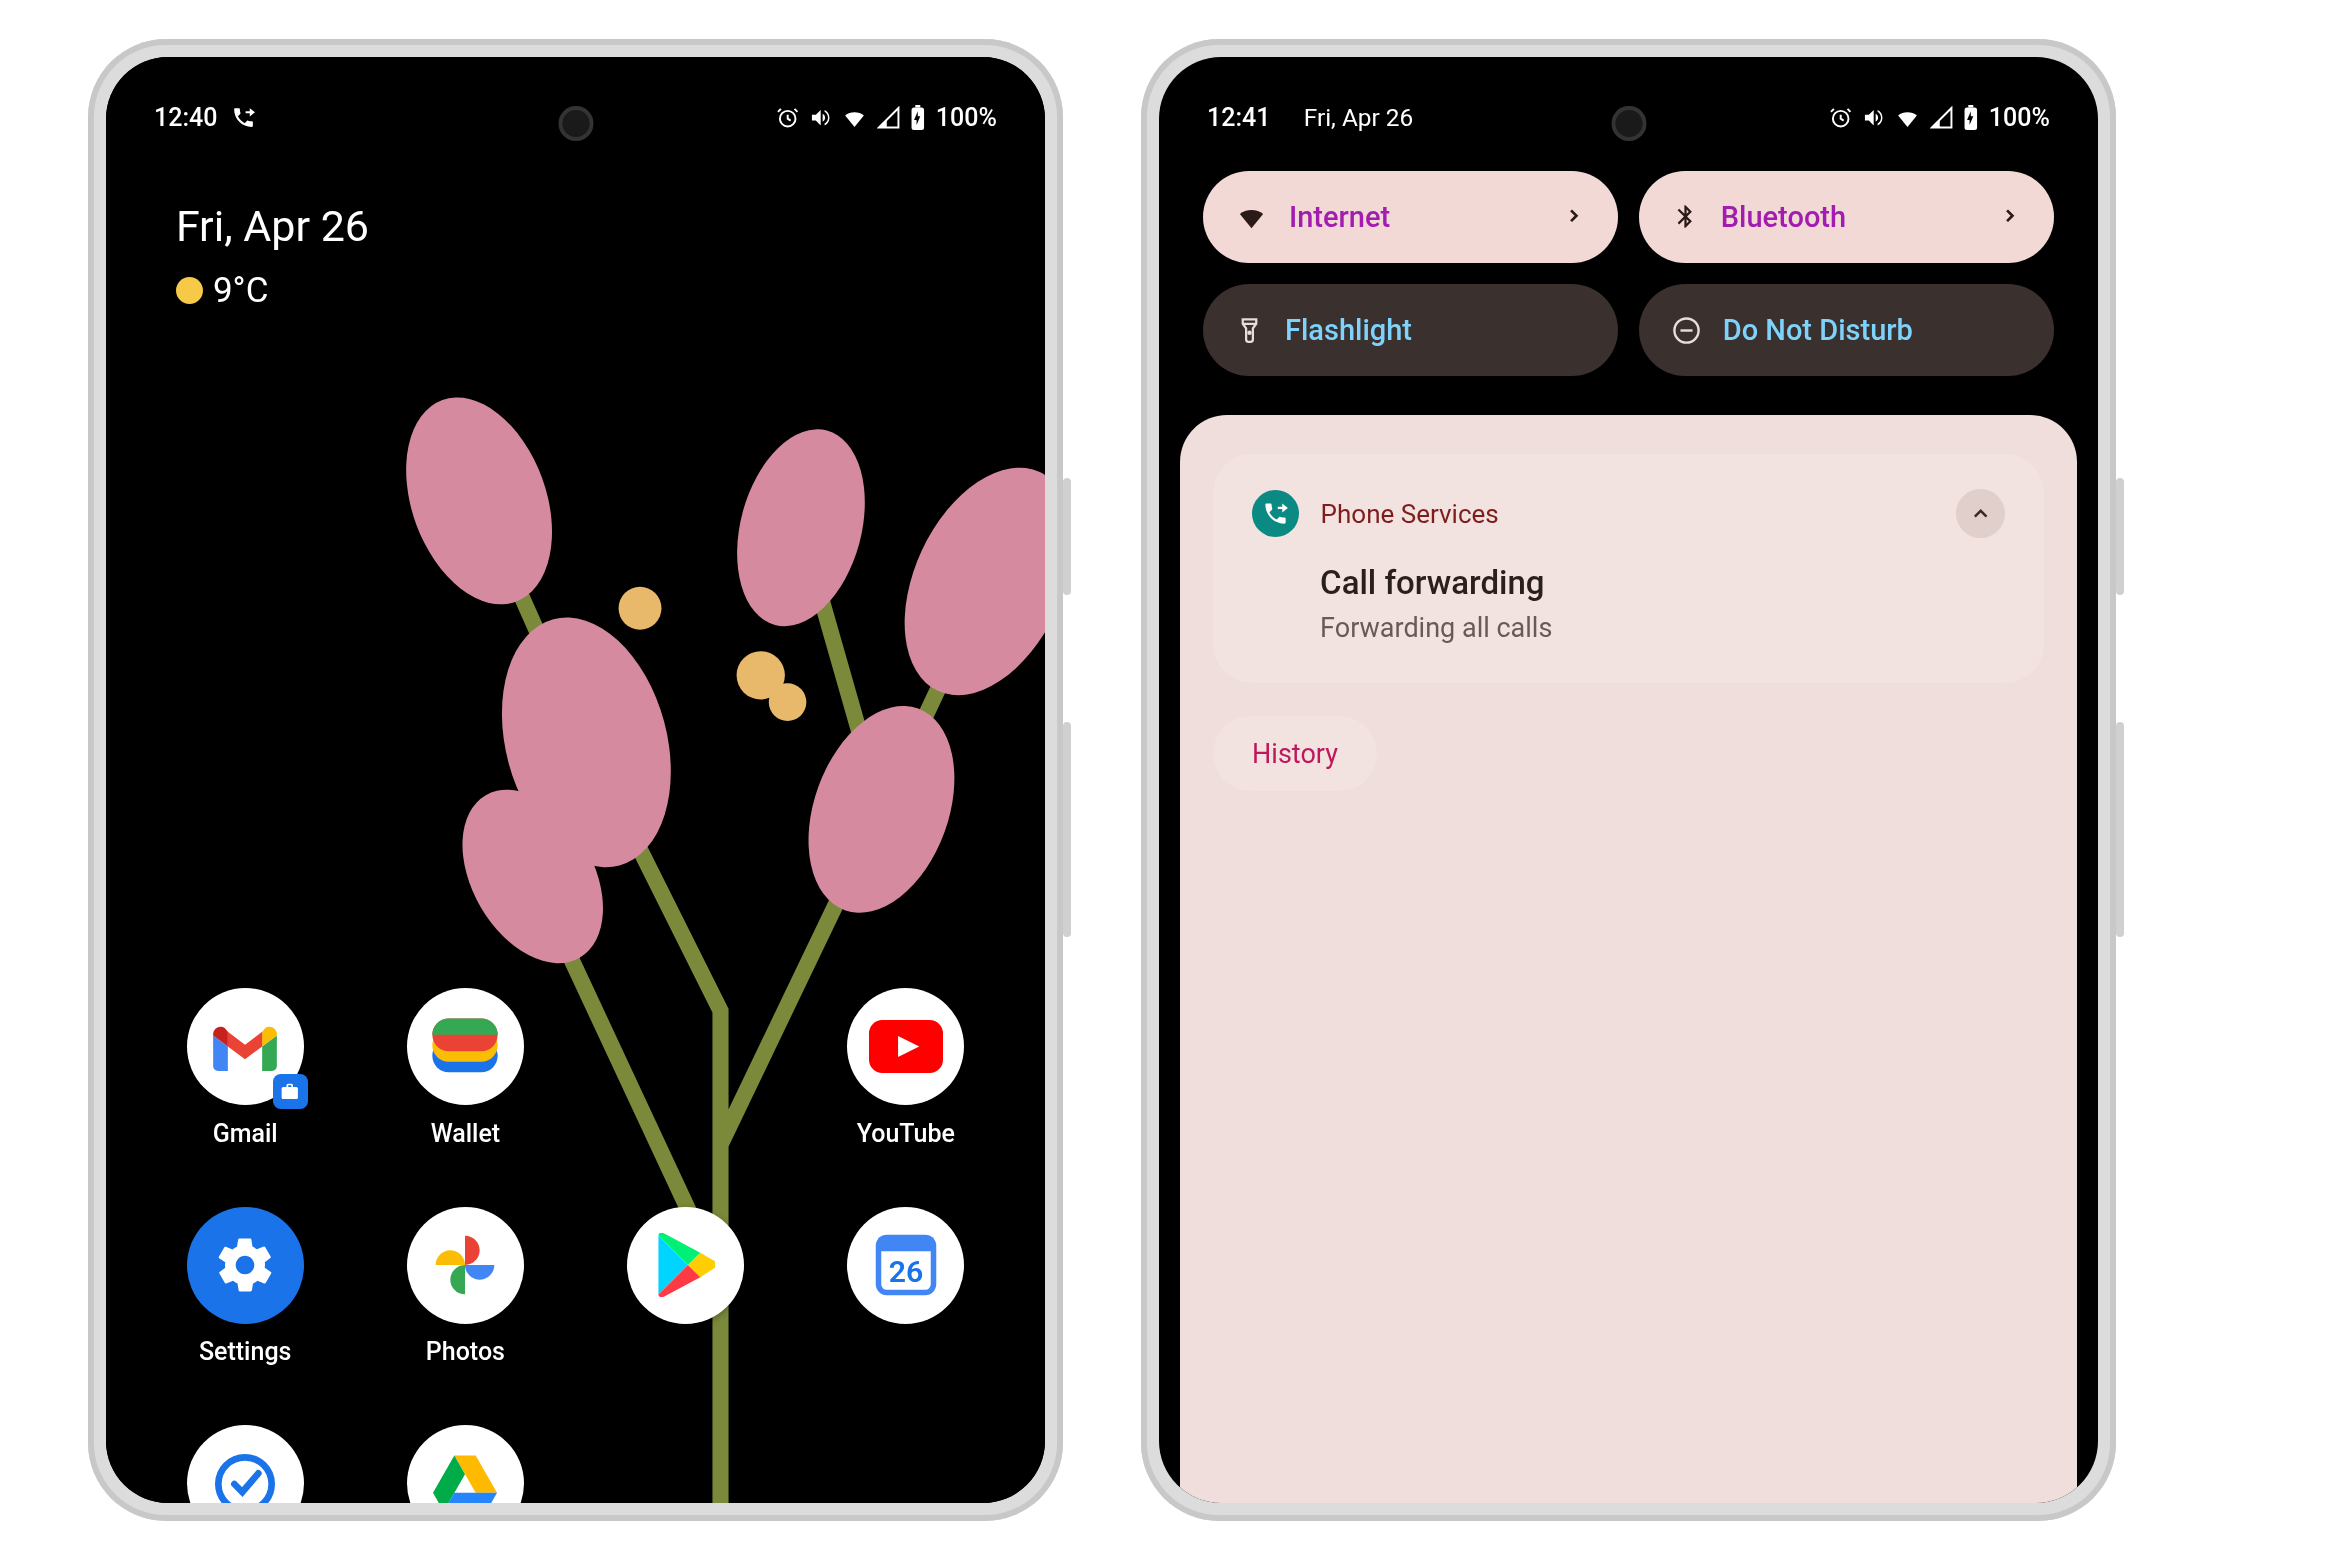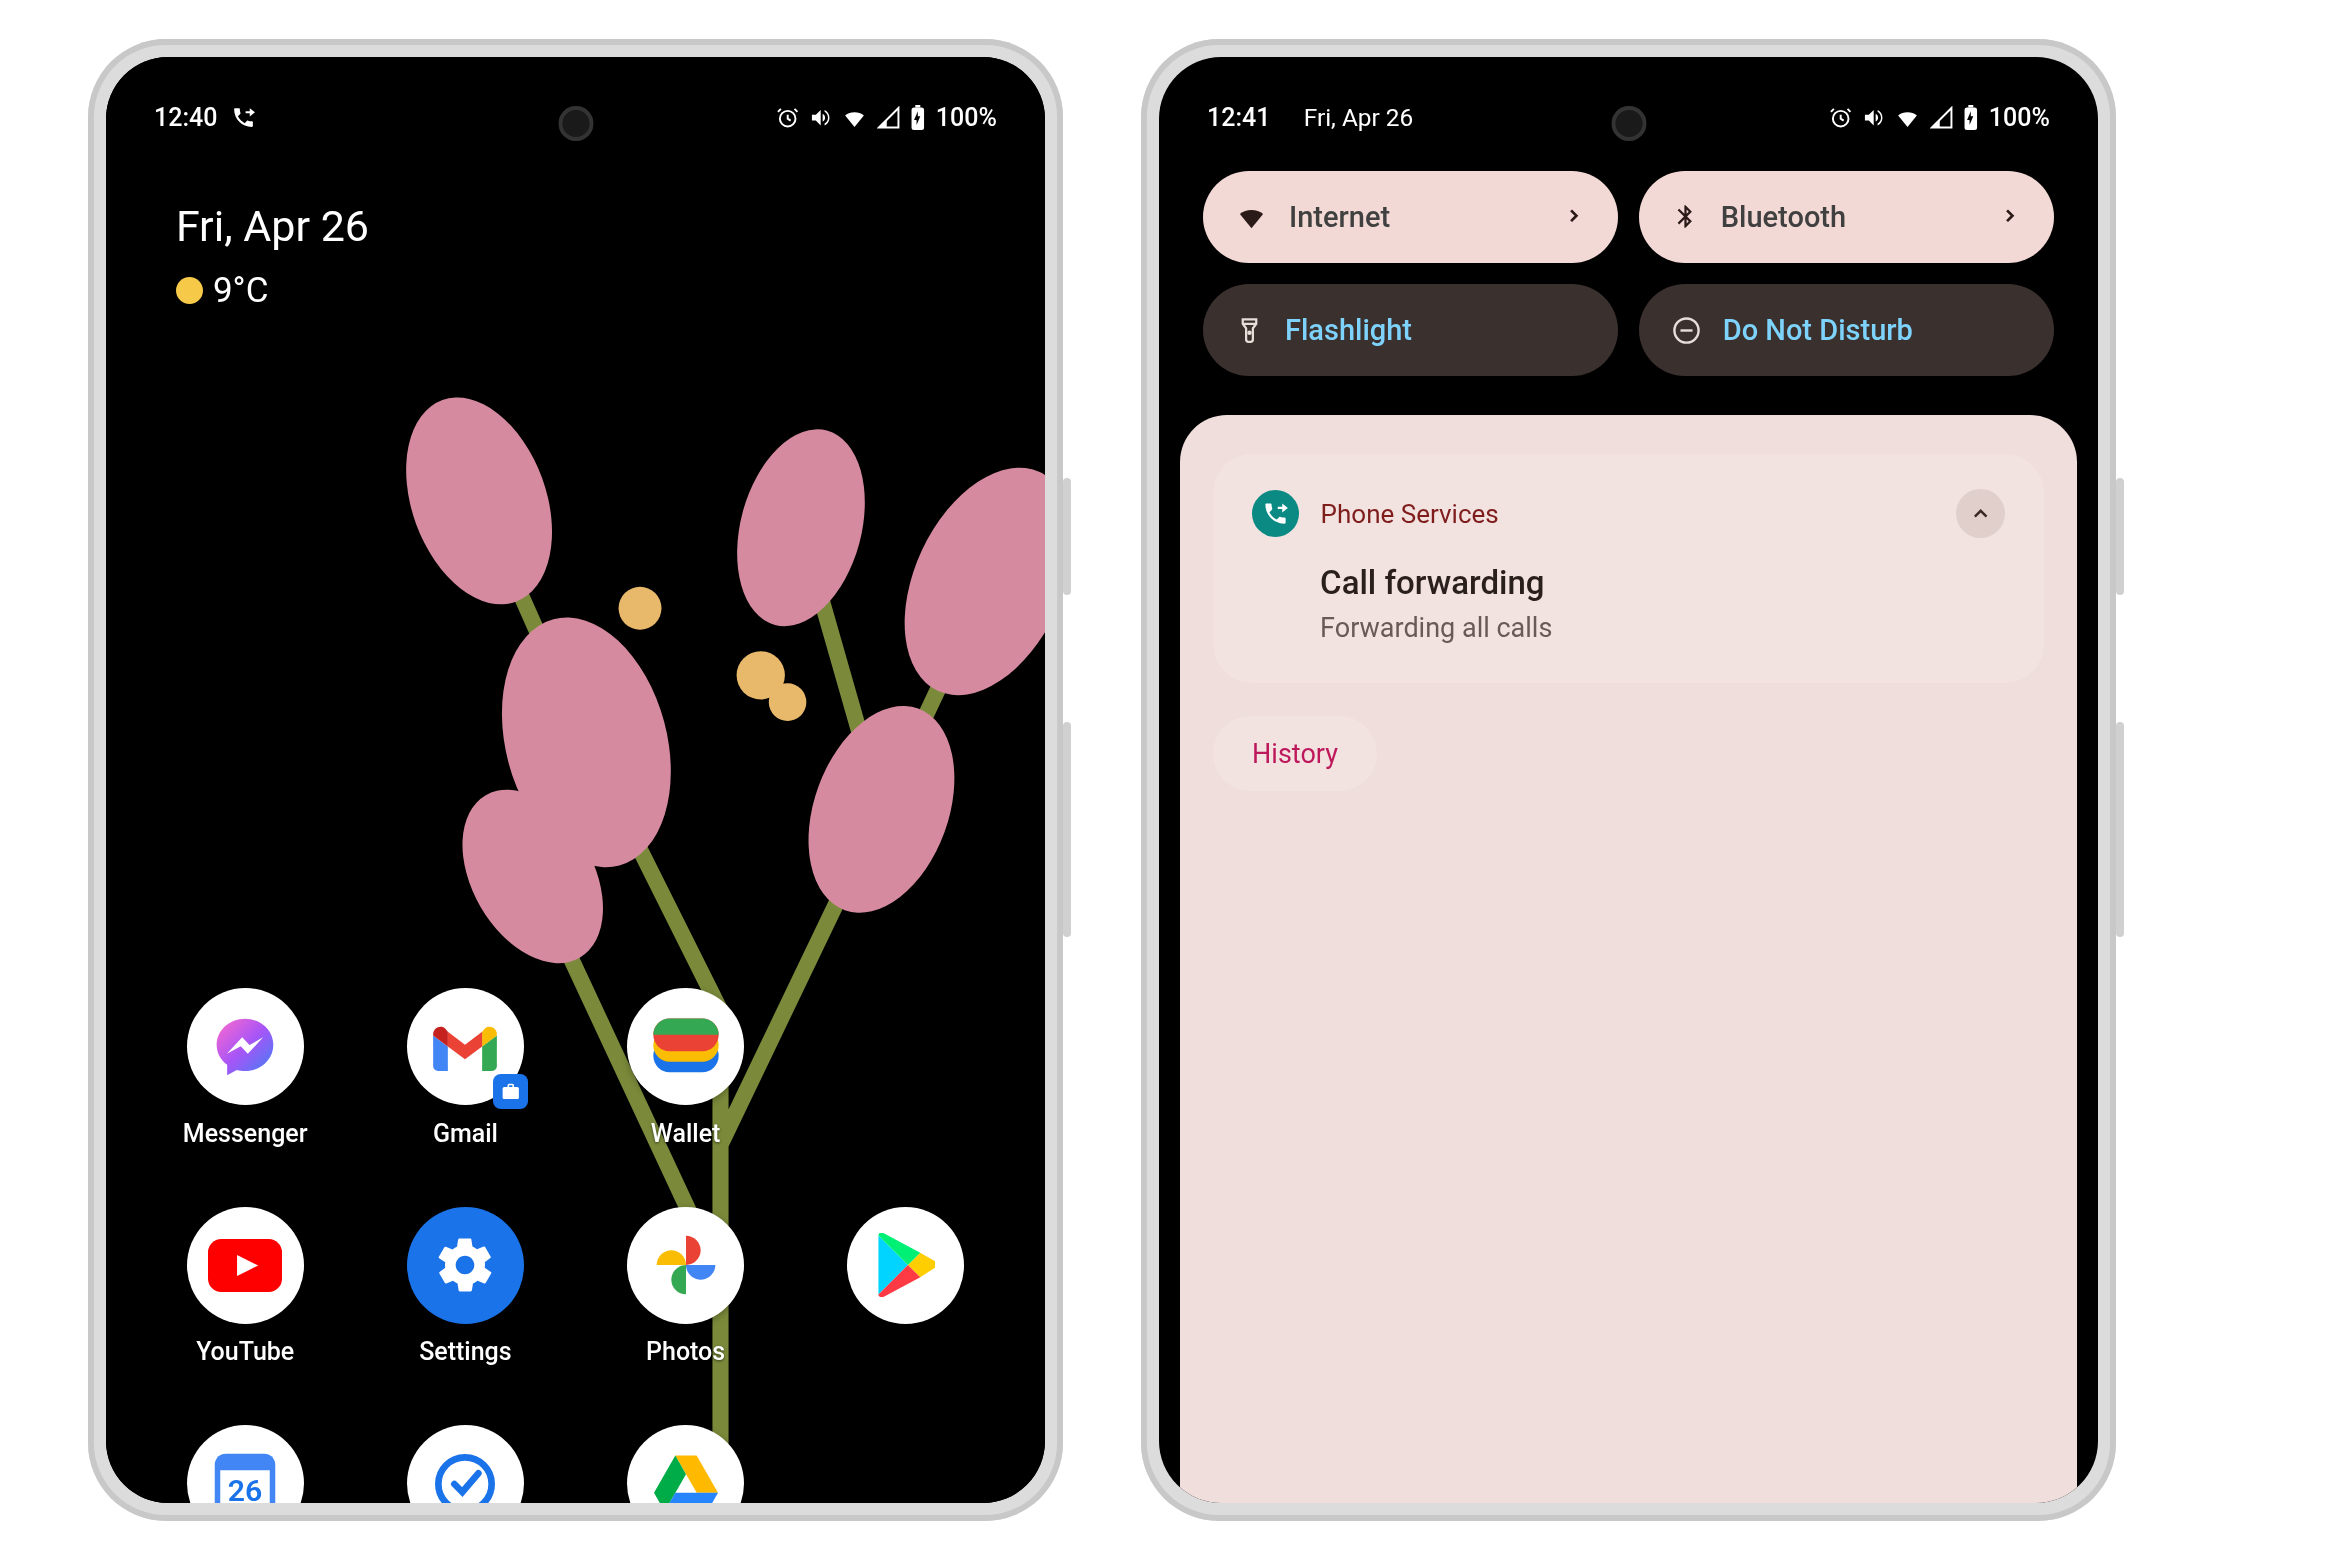--- a/index.html
+++ b/index.html
@@ -142,21 +142,21 @@
   .qs-tile {
     display: flex;
     align-items: center;
     gap: 21.5px;
     padding: 29px 33px;
     border-radius: 59px;
     font-size: 29px;
     font-weight: 500;
     position: relative;
   }
-  .qs-tile.on { background: #f3d9d6; color: #404040; }
+  .qs-tile.on { background: #f3d9d6; color: #a21caf; }
   .qs-tile.off { background: #3a302e; color: #7dd3fc; }
   .qs-chevron { margin-left: auto; }
 
   .notif-panel {
     background: #efdedb;
     border-radius: 47px 47px 0 0;
     padding: 39px 33px;
     flex: 1;
     position: relative;
     z-index: 3;
@@ -280,35 +280,20 @@
       <div class="weather-widget">
         <span class="sun-dot"></span>
         <span>9°C</span>
       </div>
     </div>
 
     <div class="app-grid" style="bottom:0;">
 
       <div class="app">
         <div class="app-icon">
-            <svg width="68" height="68" viewBox="0 0 24 24">
-              <defs>
-                <linearGradient id="mgr" x1="0" y1="0" x2="1" y2="1">
-                  <stop offset="0" stop-color="#ff6bcb"></stop>
-                  <stop offset="0.5" stop-color="#a855f7"></stop>
-                  <stop offset="1" stop-color="#3b82f6"></stop>
-                </linearGradient>
-              </defs>
-              <path fill="url(#mgr)" d="M12 2C6.5 2 2 6.1 2 11.2c0 2.9 1.4 5.4 3.7 7.1v3.7l3.4-1.9c.9.2 1.9.4 2.9.4 5.5 0 10-4.1 10-9.3S17.5 2 12 2zm1 12.4l-2.5-2.7-4.9 2.7L11 8.6l2.6 2.7 4.8-2.7-5.4 5.8z"></path>
-            </svg>
-          </div>
-        <div class="app-label">Messenger</div>
-      </div>
-      <div class="app">
-        <div class="app-icon">
           <svg width="64" height="49" viewBox="0 0 52 40">
               <path fill="#4285f4" d="M4 40h8V20L0 11v25c0 2.2 1.8 4 4 4z"></path>
               <path fill="#34a853" d="M40 40h8c2.2 0 4-1.8 4-4V11l-12 9v20z"></path>
               <path fill="#fbbc04" d="M40 8v12l12-9V10c0-5-5.7-7.8-9.6-4.8L40 8z"></path>
               <path fill="#ea4335" d="M12 20V8l14 10.5L40 8v12L26 30.5 12 20z"></path>
               <path fill="#c5221f" d="M0 10v1l12 9V8L9.6 5.2C5.7 2.2 0 5 0 10z"></path>
             </svg>
           <div class="work-badge">
               <svg width="19.5" height="19.5" viewBox="0 0 24 24" fill="#fff">
                 <path d="M20 6h-4V4c0-1.1-.9-2-2-2h-4c-1.1 0-2 .9-2 2v2H4c-1.1 0-2 .9-2 2v11c0 1.1.9 2 2 2h16c1.1 0 2-.9 2-2V8c0-1.1-.9-2-2-2zM10 4h4v2h-4V4z"></path>

